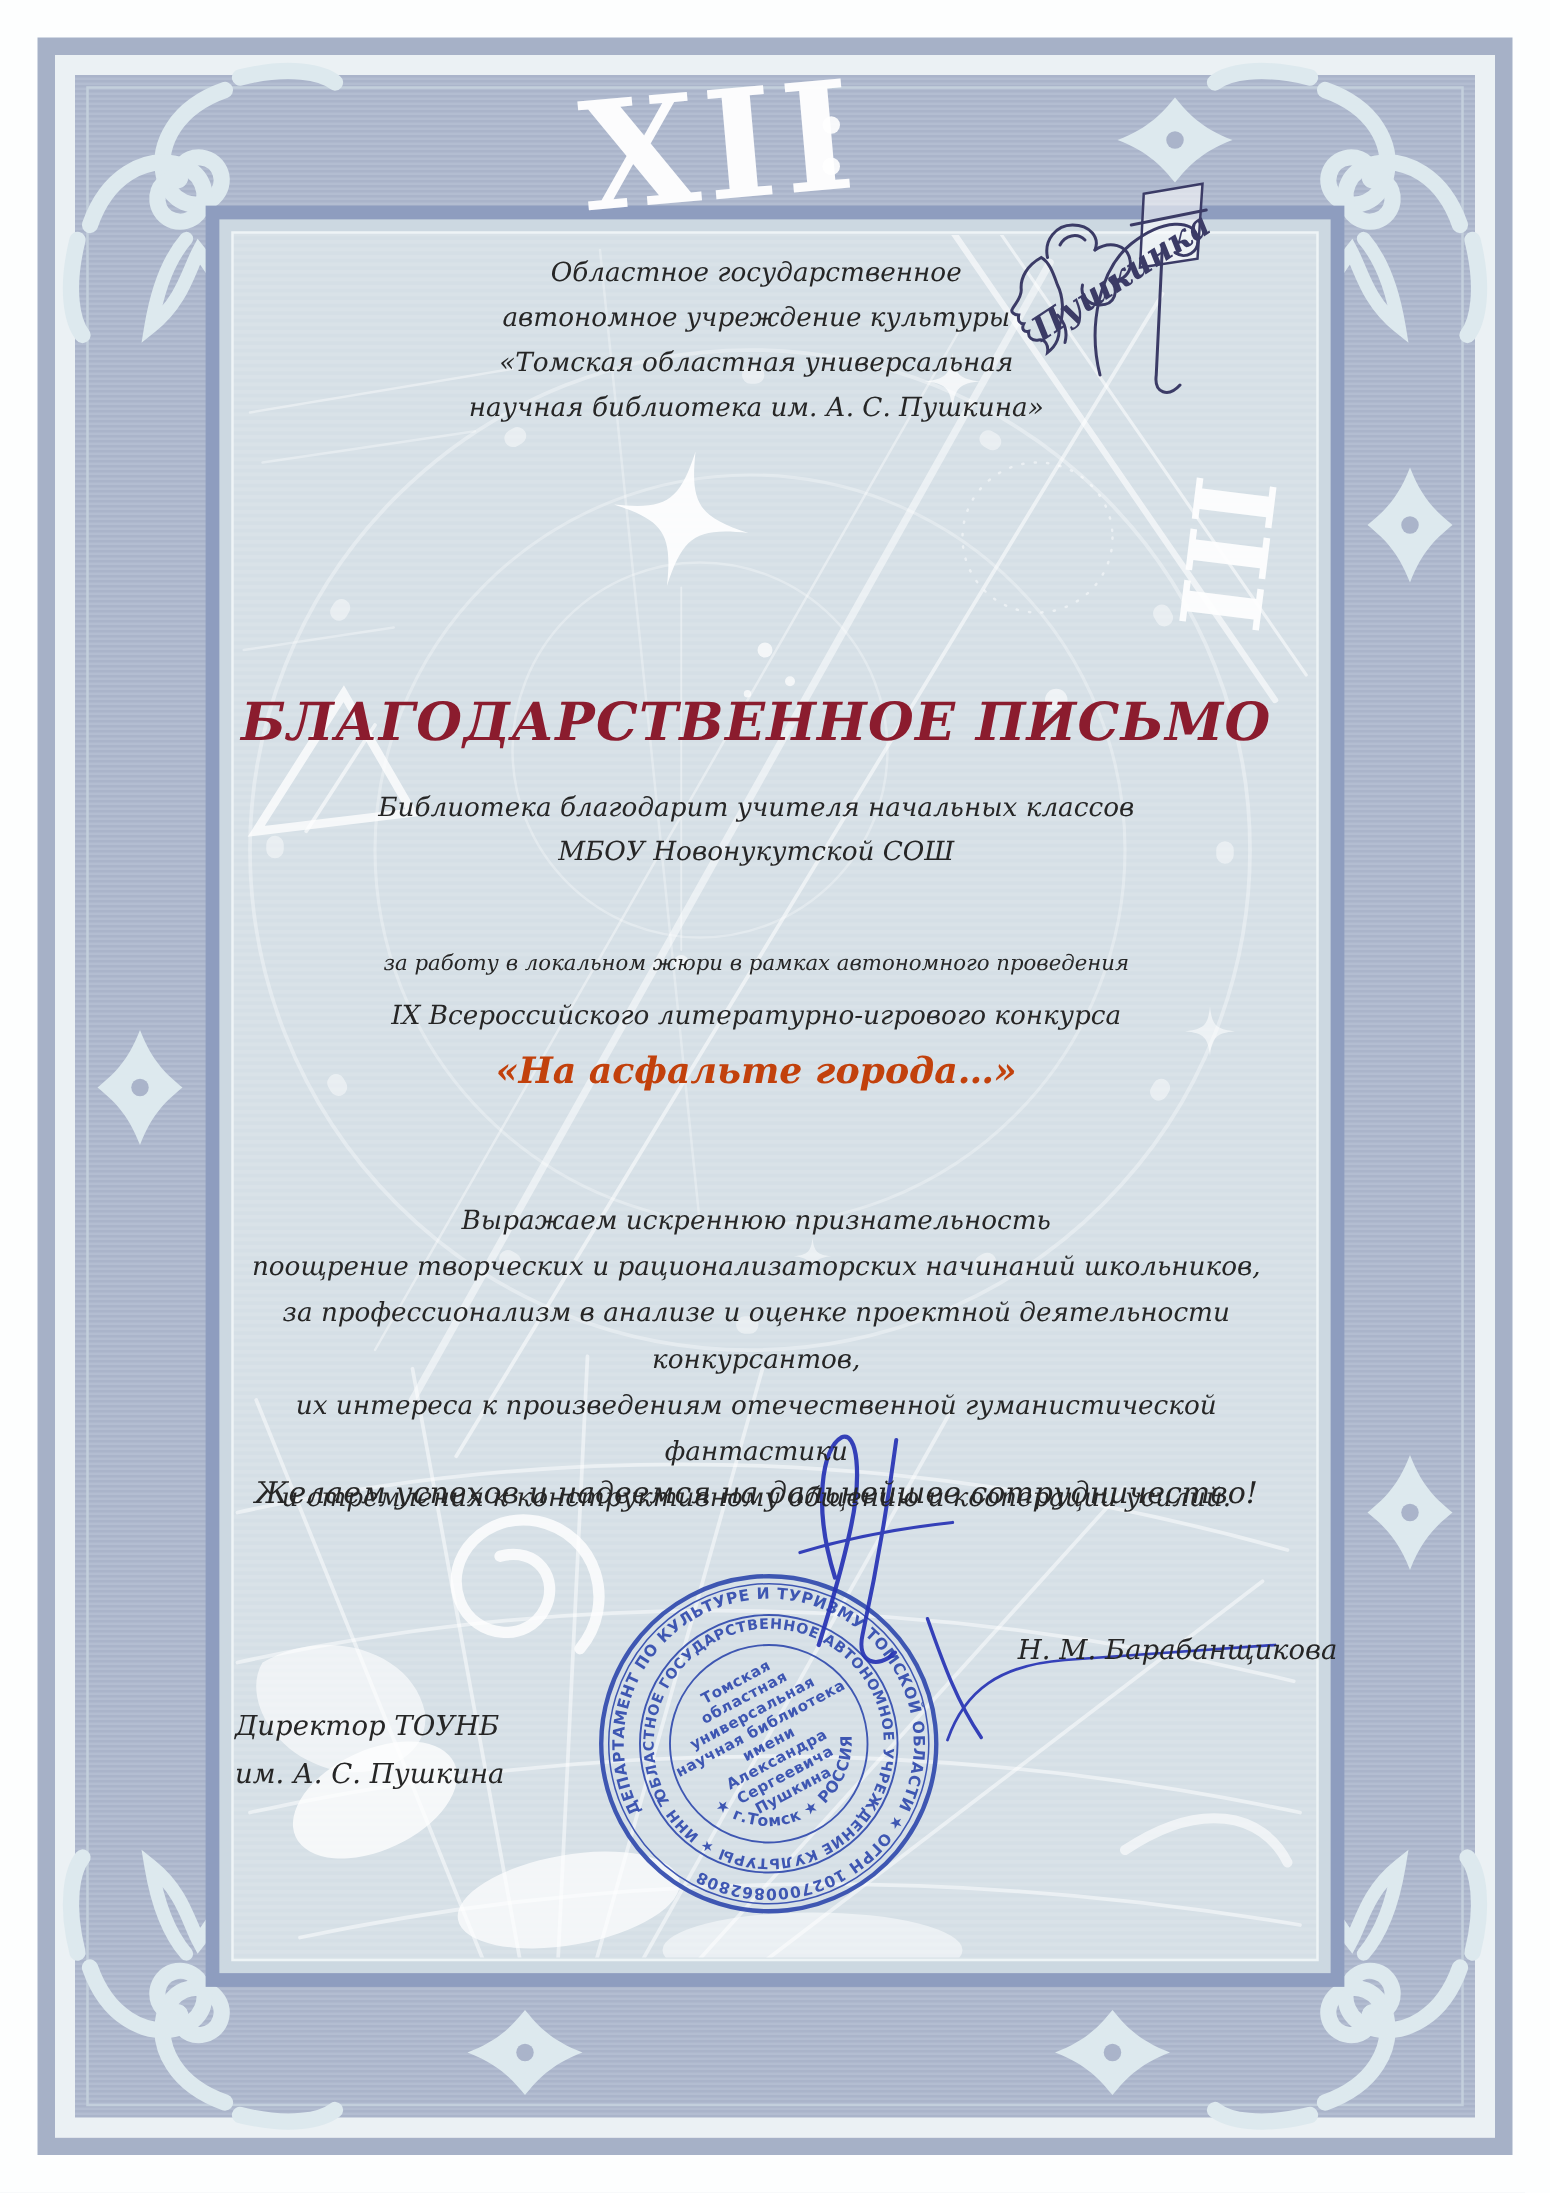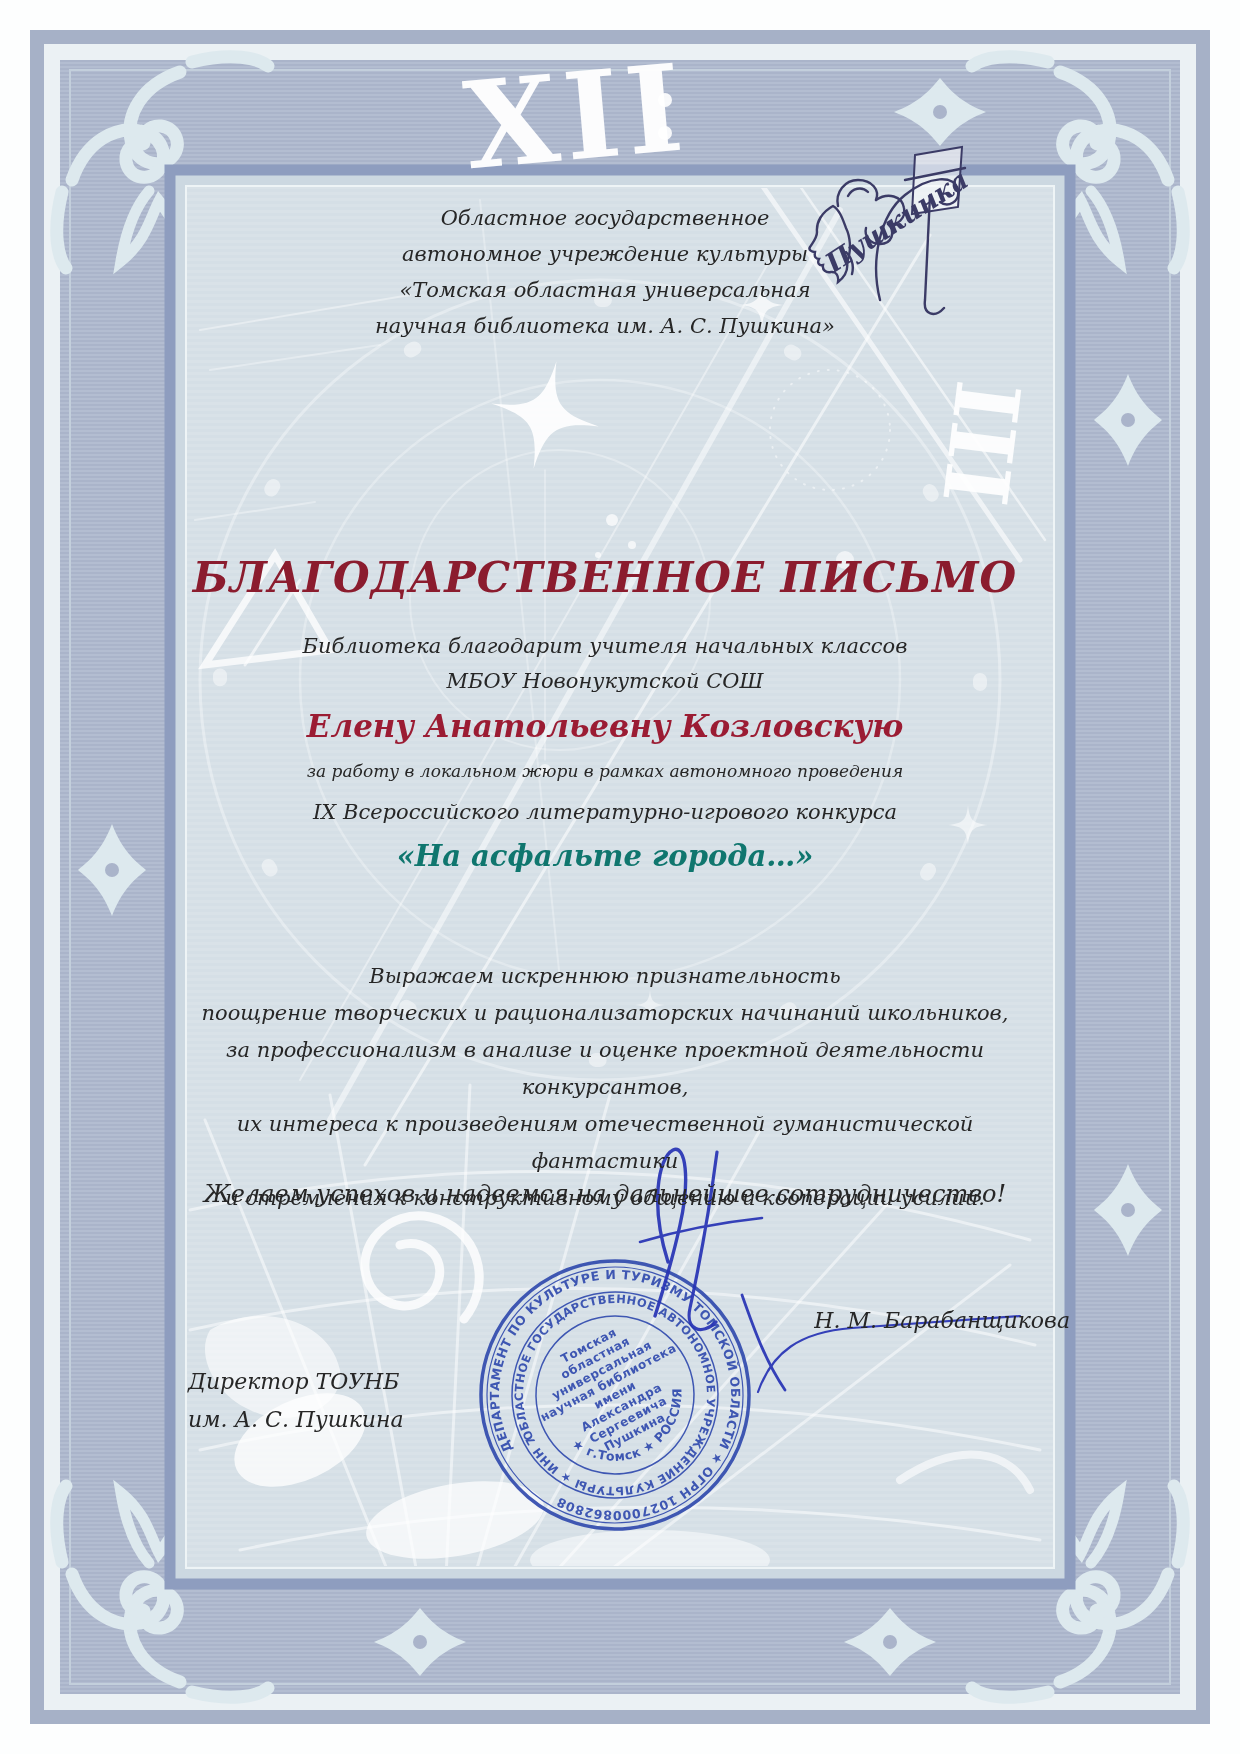--- a/index.html
+++ b/index.html
@@ -9,21 +9,21 @@
        font-family:"DejaVu Serif",serif;font-style:italic;color:#262626;
        line-height:30px;z-index:2;}
   .org{top:200px;line-height:36px;font-size:21px;}
   .project{top:392px;font-size:21px;}
   .doc-title{top:524px;font-size:42px;font-weight:bold;color:#8b1c2e;letter-spacing:1px;line-height:56px;margin-top:26px;}
   .intro{top:631px;font-size:21px;}
   .school{top:666px;font-size:21px;}
   .recipient{top:706px;font-size:31px;font-weight:bold;color:#9b1c33;line-height:40px;}
   .reason1{top:756px;font-size:17px;}
   .reason2{top:797px;font-size:21px;}
-  .contest{top:836px;font-size:29px;font-weight:bold;color:#0f766e;line-height:40px;}
+  .contest{top:836px;font-size:29px;font-weight:bold;color:#c2410c;line-height:40px;}
   .source{top:889px;font-size:21px;}
   .gratitude{top:958px;line-height:37px;font-size:21px;}
   .closing{top:1179px;font-size:24px;}
   .sign-left{position:absolute;left:188px;top:1322px;font-size:22px;line-height:38px;
        font-family:"DejaVu Serif",serif;font-style:italic;color:#262626;z-index:2;text-align:left;margin-top:41px;}
   .sign-right{position:absolute;right:170px;top:1308px;font-size:22px;
        font-family:"DejaVu Serif",serif;font-style:italic;color:#262626;z-index:2;}
   text{font-family:"DejaVu Sans",sans-serif;}
   .stampTxt{font-family:"DejaVu Sans",sans-serif;font-weight:bold;fill:#2e48ad;letter-spacing:0.5px;}
   .numeral{font-family:"DejaVu Serif",serif;font-weight:bold;fill:#ffffff;}
@@ -197,21 +197,20 @@
     <div>автономное учреждение культуры</div>
     <div>«Томская областная универсальная</div>
     <div>научная библиотека им. А. С. Пушкина»</div>
   </div>
 
 
   <div class="txt doc-title">БЛАГОДАРСТВЕННОЕ ПИСЬМО</div>
 
   <div class="txt intro">Библиотека благодарит учителя начальных классов</div>
   <div class="txt school">МБОУ Новонукутской СОШ</div>
-  <div class="txt recipient">Елену Анатольевну Козловскую</div>
   <div class="txt reason1">за работу в локальном жюри в рамках автономного проведения</div>
   <div class="txt reason2">IX Всероссийского литературно-игрового конкурса</div>
   <div class="txt contest">«На асфальте города…»</div>
 
   <div class="txt gratitude">
     <div>Выражаем искреннюю признательность</div>
     <div>поощрение творческих и рационализаторских начинаний школьников,</div>
     <div>за профессионализм в анализе и оценке проектной деятельности конкурсантов,</div>
     <div>их интереса к произведениям отечественной гуманистической фантастики</div>
     <div>и стремления к конструктивному общению и кооперации усилий.</div>

